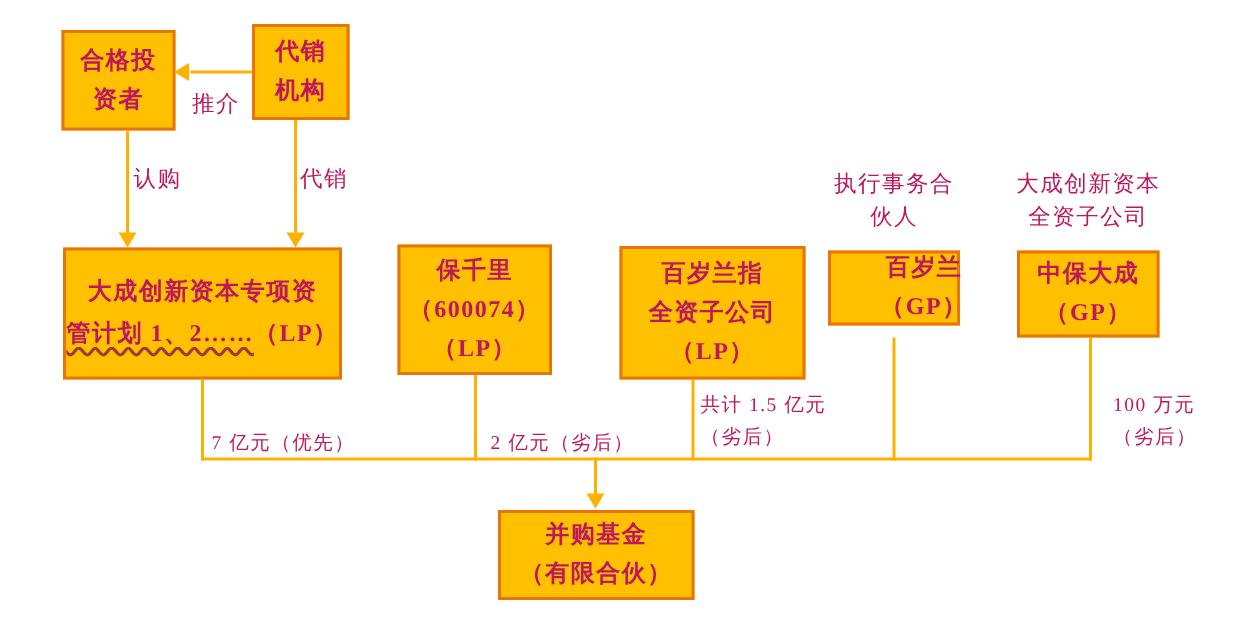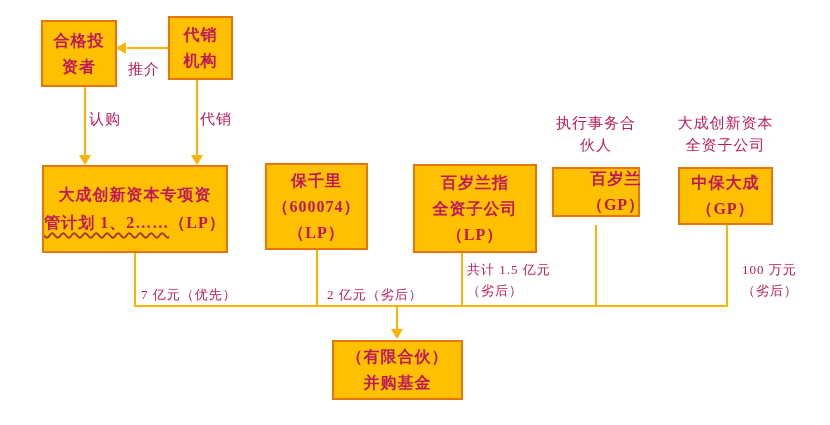--- a/index.html
+++ b/index.html
@@ -190,17 +190,17 @@
   </div>
   <div class="money" id="lbl-100w">
     <div>100 万元</div>
     <div>（劣后）</div>
   </div>
 
   <div class="line" id="e-fund-shaft"></div>
   <div class="arr down" id="e-fund-head"></div>
 
   <div class="node" id="n-fund">
+    <div class="bl">并购基金</div>
     <div class="bl">（有限合伙）</div>
-    <div class="bl">并购基金</div>
   </div>
 
 </div>
 
 </body></html>

